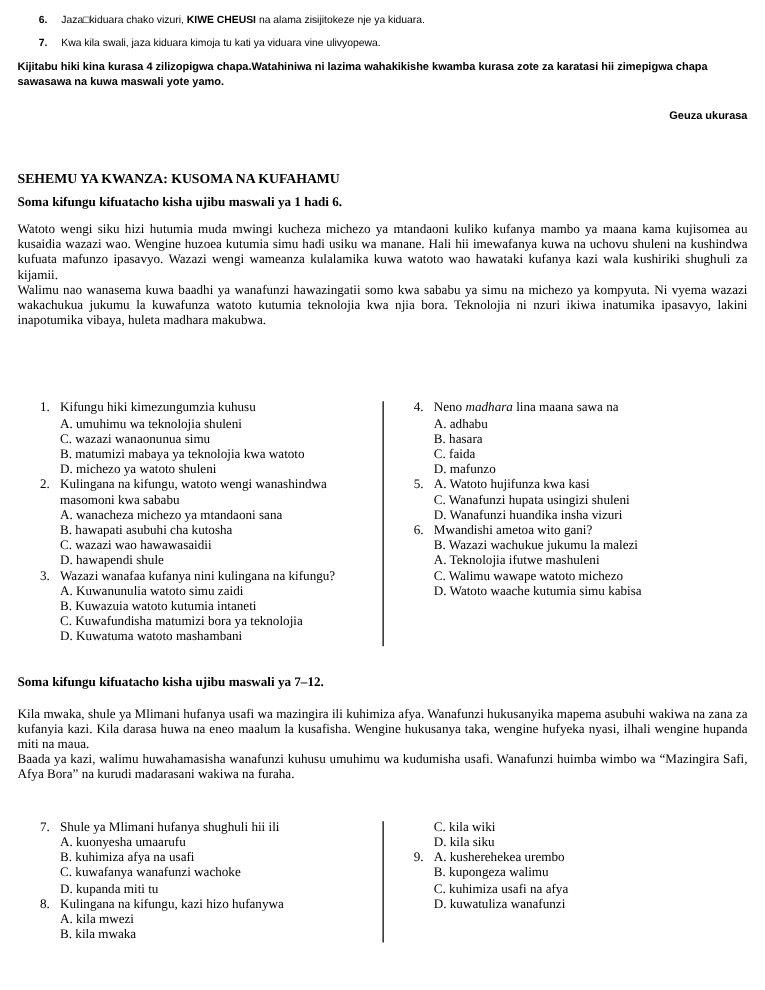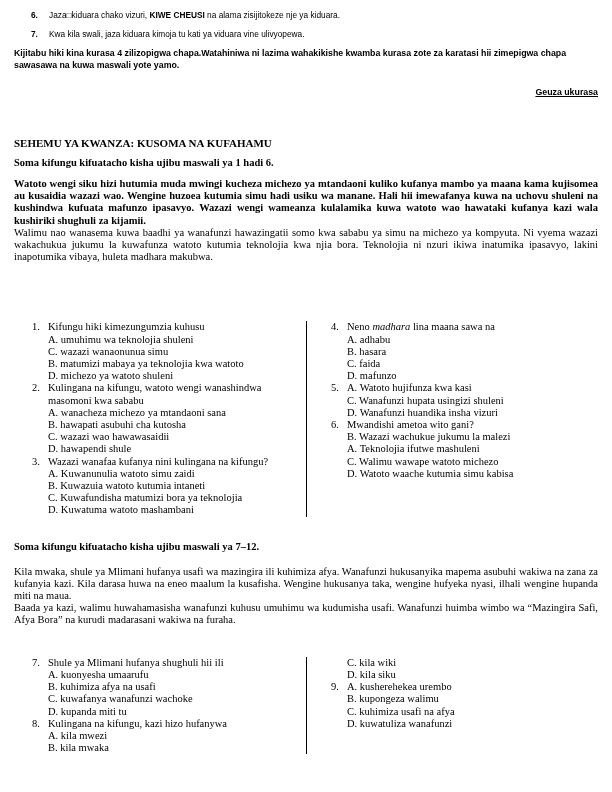--- a/index.html
+++ b/index.html
@@ -23,30 +23,30 @@
   .ti-num { flex: 0 0 18px; font-weight: bold; }
   .ti-text b { font-weight: bold; }
   .booklet-note {
     font-family: "Liberation Sans", sans-serif;
     font-weight: bold; font-size: 8.8px; line-height: 11.5px;
     margin-top: 4px;
   }
   .turn-page {
     font-family: "Liberation Sans", sans-serif;
     font-weight: bold; font-size: 8.8px;
-    text-align: right; margin-top: 16px; text-decoration: underline;
+    text-align: right; margin-top: 16px;
   }
 
   
   .section-heading { font-size: 11px; font-weight: bold; margin-top: 40px; }
   .p-instruction { font-size: 10.5px; font-weight: bold; }
   #instr1 { margin-top: 8px; }
   #instr2 { margin-top: 24px; }
   .passage { font-size: 10.5px; line-height: 12.2px; text-align: justify; }
-  .passage.first { margin-top: 10px; font-weight: bold; }
+  .passage.first { margin-top: 10px; }
   .passage.first2 { margin-top: 14px; }
 
   
   .quiz { display: flex; align-items: stretch; font-size: 10.5px; line-height: 12.2px; }
   #quiz1 { margin-top: 58px; }
   #quiz2 { margin-top: 30px; }
   .q-col.left  { flex: 0 0 292px; padding-left: 18px; padding-right: 26px; }
   .q-divider   { flex: 0 0 1px; background: #000; }
   .q-col.right { flex: 1; padding-left: 24px; padding-right: 4px; }
   .question { display: flex; }

